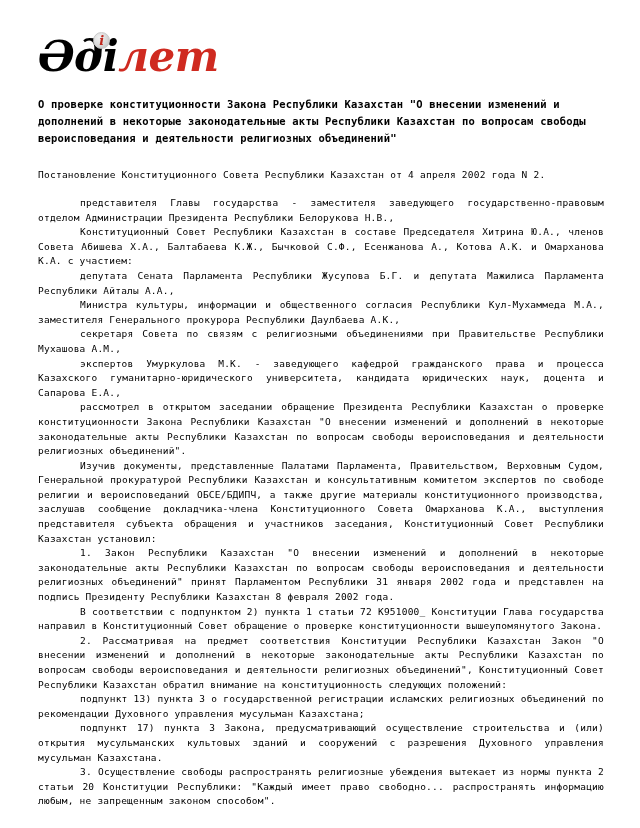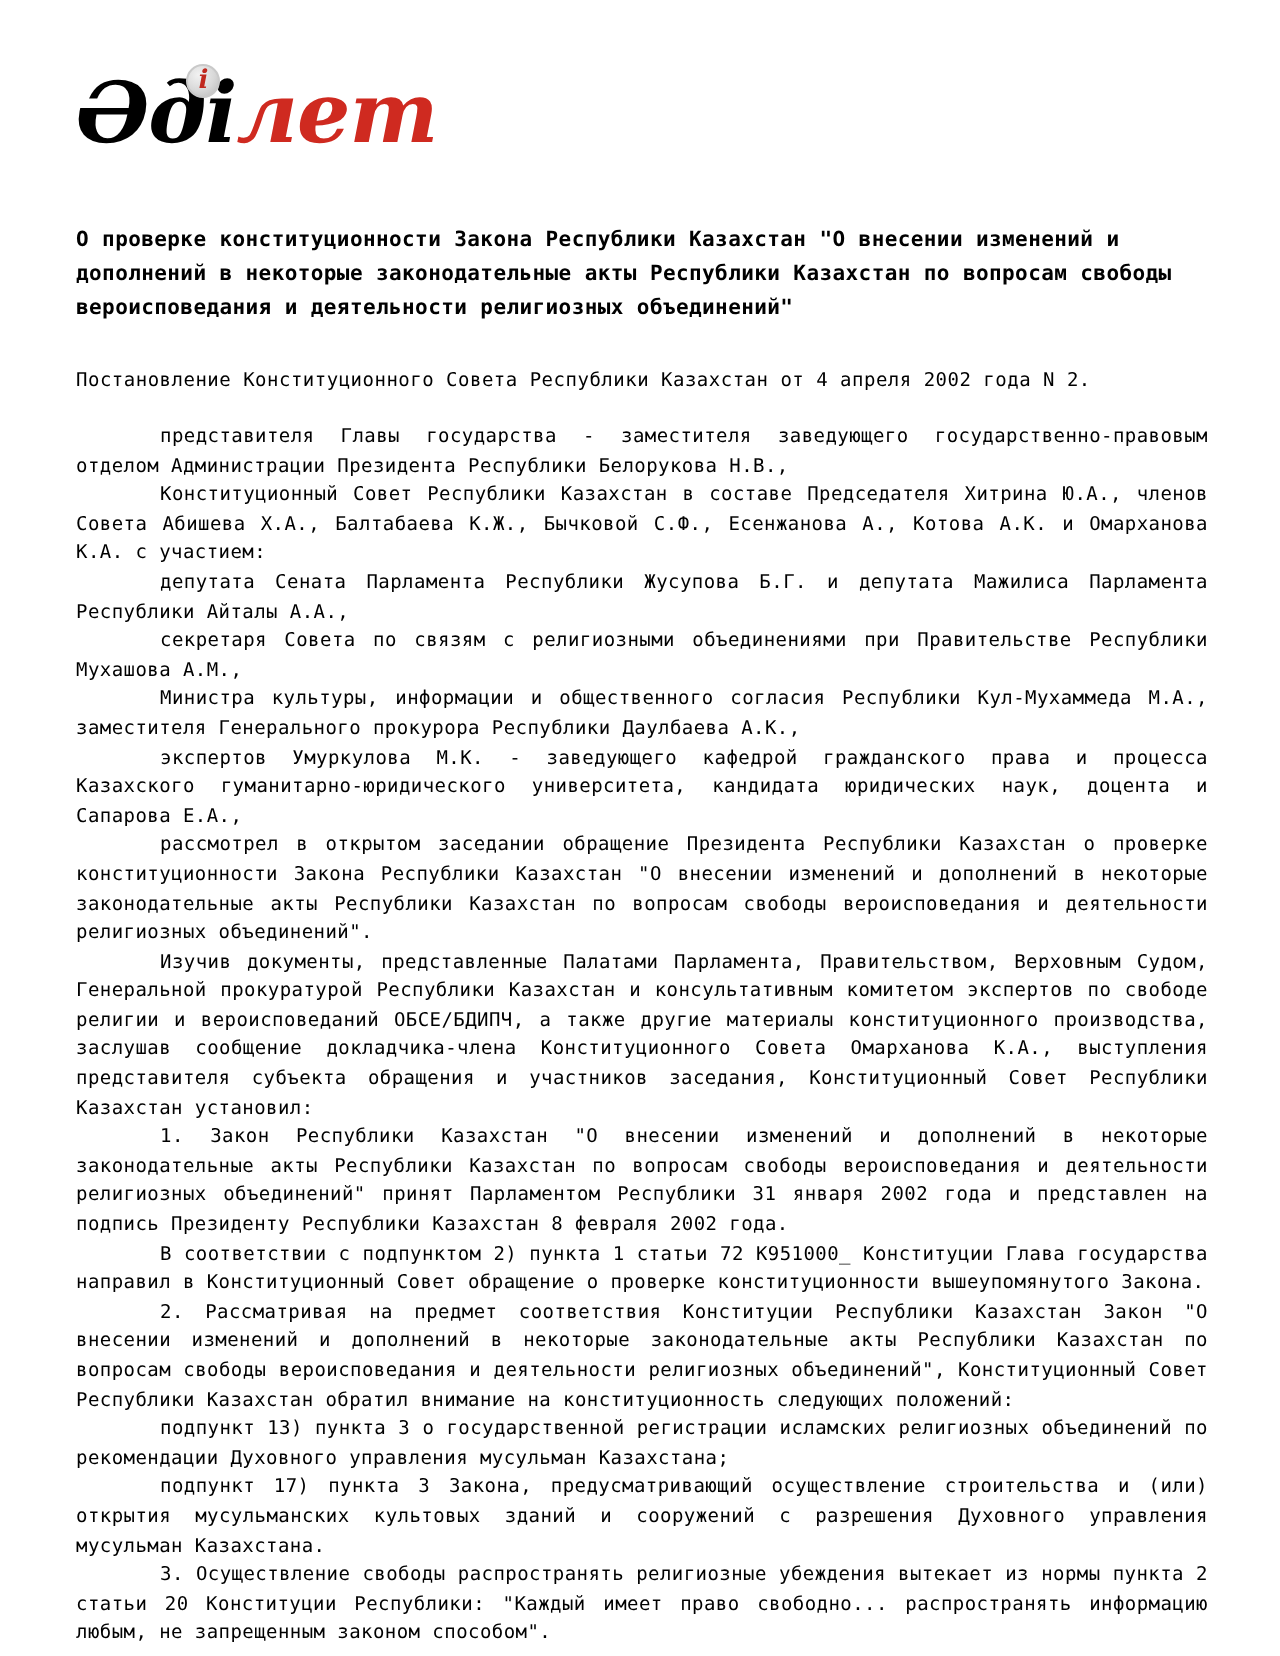--- a/index.html
+++ b/index.html
@@ -71,21 +71,21 @@
   
   .doc {
     padding: 10px 36px 40px 38px;
   }
   .doc-title {
     font-family: "DejaVu Sans Mono", "Liberation Mono", monospace;
     font-weight: 700;
     font-size: 10.5px;
     line-height: 17px;
     letter-spacing: 0.2px;
-    margin: 16px 0 20px 0;
+    margin: 0 0 20px 0;
     text-align: left;
     color: #000;
     max-width: 566px;
   }
   .doc-subtitle {
     font-size: 9.5px;
     line-height: 15px;
     letter-spacing: 0.25px;
     margin: 0 0 14px 0;
     color: #000;
@@ -122,22 +122,22 @@
   <div class="doc">
 
     <h1 class="doc-title">О проверке конституционности Закона Республики Казахстан "О внесении изменений и дополнений в некоторые законодательные акты Республики Казахстан по вопросам свободы вероисповедания и деятельности религиозных объединений"</h1>
 
     <p class="doc-subtitle">Постановление Конституционного Совета Республики Казахстан от 4 апреля 2002 года N 2.</p>
 
     <div class="doc-body">
         <p class="para">представителя Главы государства - заместителя заведующего государственно-правовым отделом Администрации Президента Республики Белорукова Н.В.,</p>
         <p class="para">Конституционный Совет Республики Казахстан в составе Председателя Хитрина Ю.А., членов Совета Абишева Х.А., Балтабаева К.Ж., Бычковой С.Ф., Есенжанова А., Котова А.К. и Омарханова К.А. с участием:</p>
         <p class="para">депутата Сената Парламента Республики Жусупова Б.Г. и депутата Мажилиса Парламента Республики Айталы А.А.,</p>
+        <p class="para">Министра культуры, информации и общественного согласия Республики Кул-Мухаммеда М.А., заместителя Генерального прокурора Республики Даулбаева А.К.,</p>
         <p class="para">секретаря Совета по связям с религиозными объединениями при Правительстве Республики Мухашова А.М.,</p>
-        <p class="para">Министра культуры, информации и общественного согласия Республики Кул-Мухаммеда М.А., заместителя Генерального прокурора Республики Даулбаева А.К.,</p>
         <p class="para">экспертов Умуркулова М.К. - заведующего кафедрой гражданского права и процесса Казахского гуманитарно-юридического университета, кандидата юридических наук, доцента и Сапарова Е.А.,</p>
         <p class="para">рассмотрел в открытом заседании обращение Президента Республики Казахстан о проверке конституционности Закона Республики Казахстан "О внесении изменений и дополнений в некоторые законодательные акты Республики Казахстан по вопросам свободы вероисповедания и деятельности религиозных объединений".</p>
         <p class="para">Изучив документы, представленные Палатами Парламента, Правительством, Верховным Судом, Генеральной прокуратурой Республики Казахстан и консультативным комитетом экспертов по свободе религии и вероисповеданий ОБСЕ/БДИПЧ, а также другие материалы конституционного производства, заслушав сообщение докладчика-члена Конституционного Совета Омарханова К.А., выступления представителя субъекта обращения и участников заседания, Конституционный Совет Республики Казахстан установил:</p>
         <p class="para">1. Закон Республики Казахстан "О внесении изменений и дополнений в некоторые законодательные акты Республики Казахстан по вопросам свободы вероисповедания и деятельности религиозных объединений" принят Парламентом Республики 31 января 2002 года и представлен на подпись Президенту Республики Казахстан 8 февраля 2002 года.</p>
         <p class="para">В соответствии с подпунктом 2) пункта 1 статьи 72 K951000_ Конституции Глава государства направил в Конституционный Совет обращение о проверке конституционности вышеупомянутого Закона.</p>
         <p class="para">2. Рассматривая на предмет соответствия Конституции Республики Казахстан Закон "О внесении изменений и дополнений в некоторые законодательные акты Республики Казахстан по вопросам свободы вероисповедания и деятельности религиозных объединений", Конституционный Совет Республики Казахстан обратил внимание на конституционность следующих положений:</p>
         <p class="para">подпункт 13) пункта 3 о государственной регистрации исламских религиозных объединений по рекомендации Духовного управления мусульман Казахстана;</p>
         <p class="para">подпункт 17) пункта 3 Закона, предусматривающий осуществление строительства и (или) открытия мусульманских культовых зданий и сооружений с разрешения Духовного управления мусульман Казахстана.</p>
         <p class="para">3. Осуществление свободы распространять религиозные убеждения вытекает из нормы пункта 2 статьи 20 Конституции Республики: "Каждый имеет право свободно... распространять информацию любым, не запрещенным законом способом".</p>
       </div>

